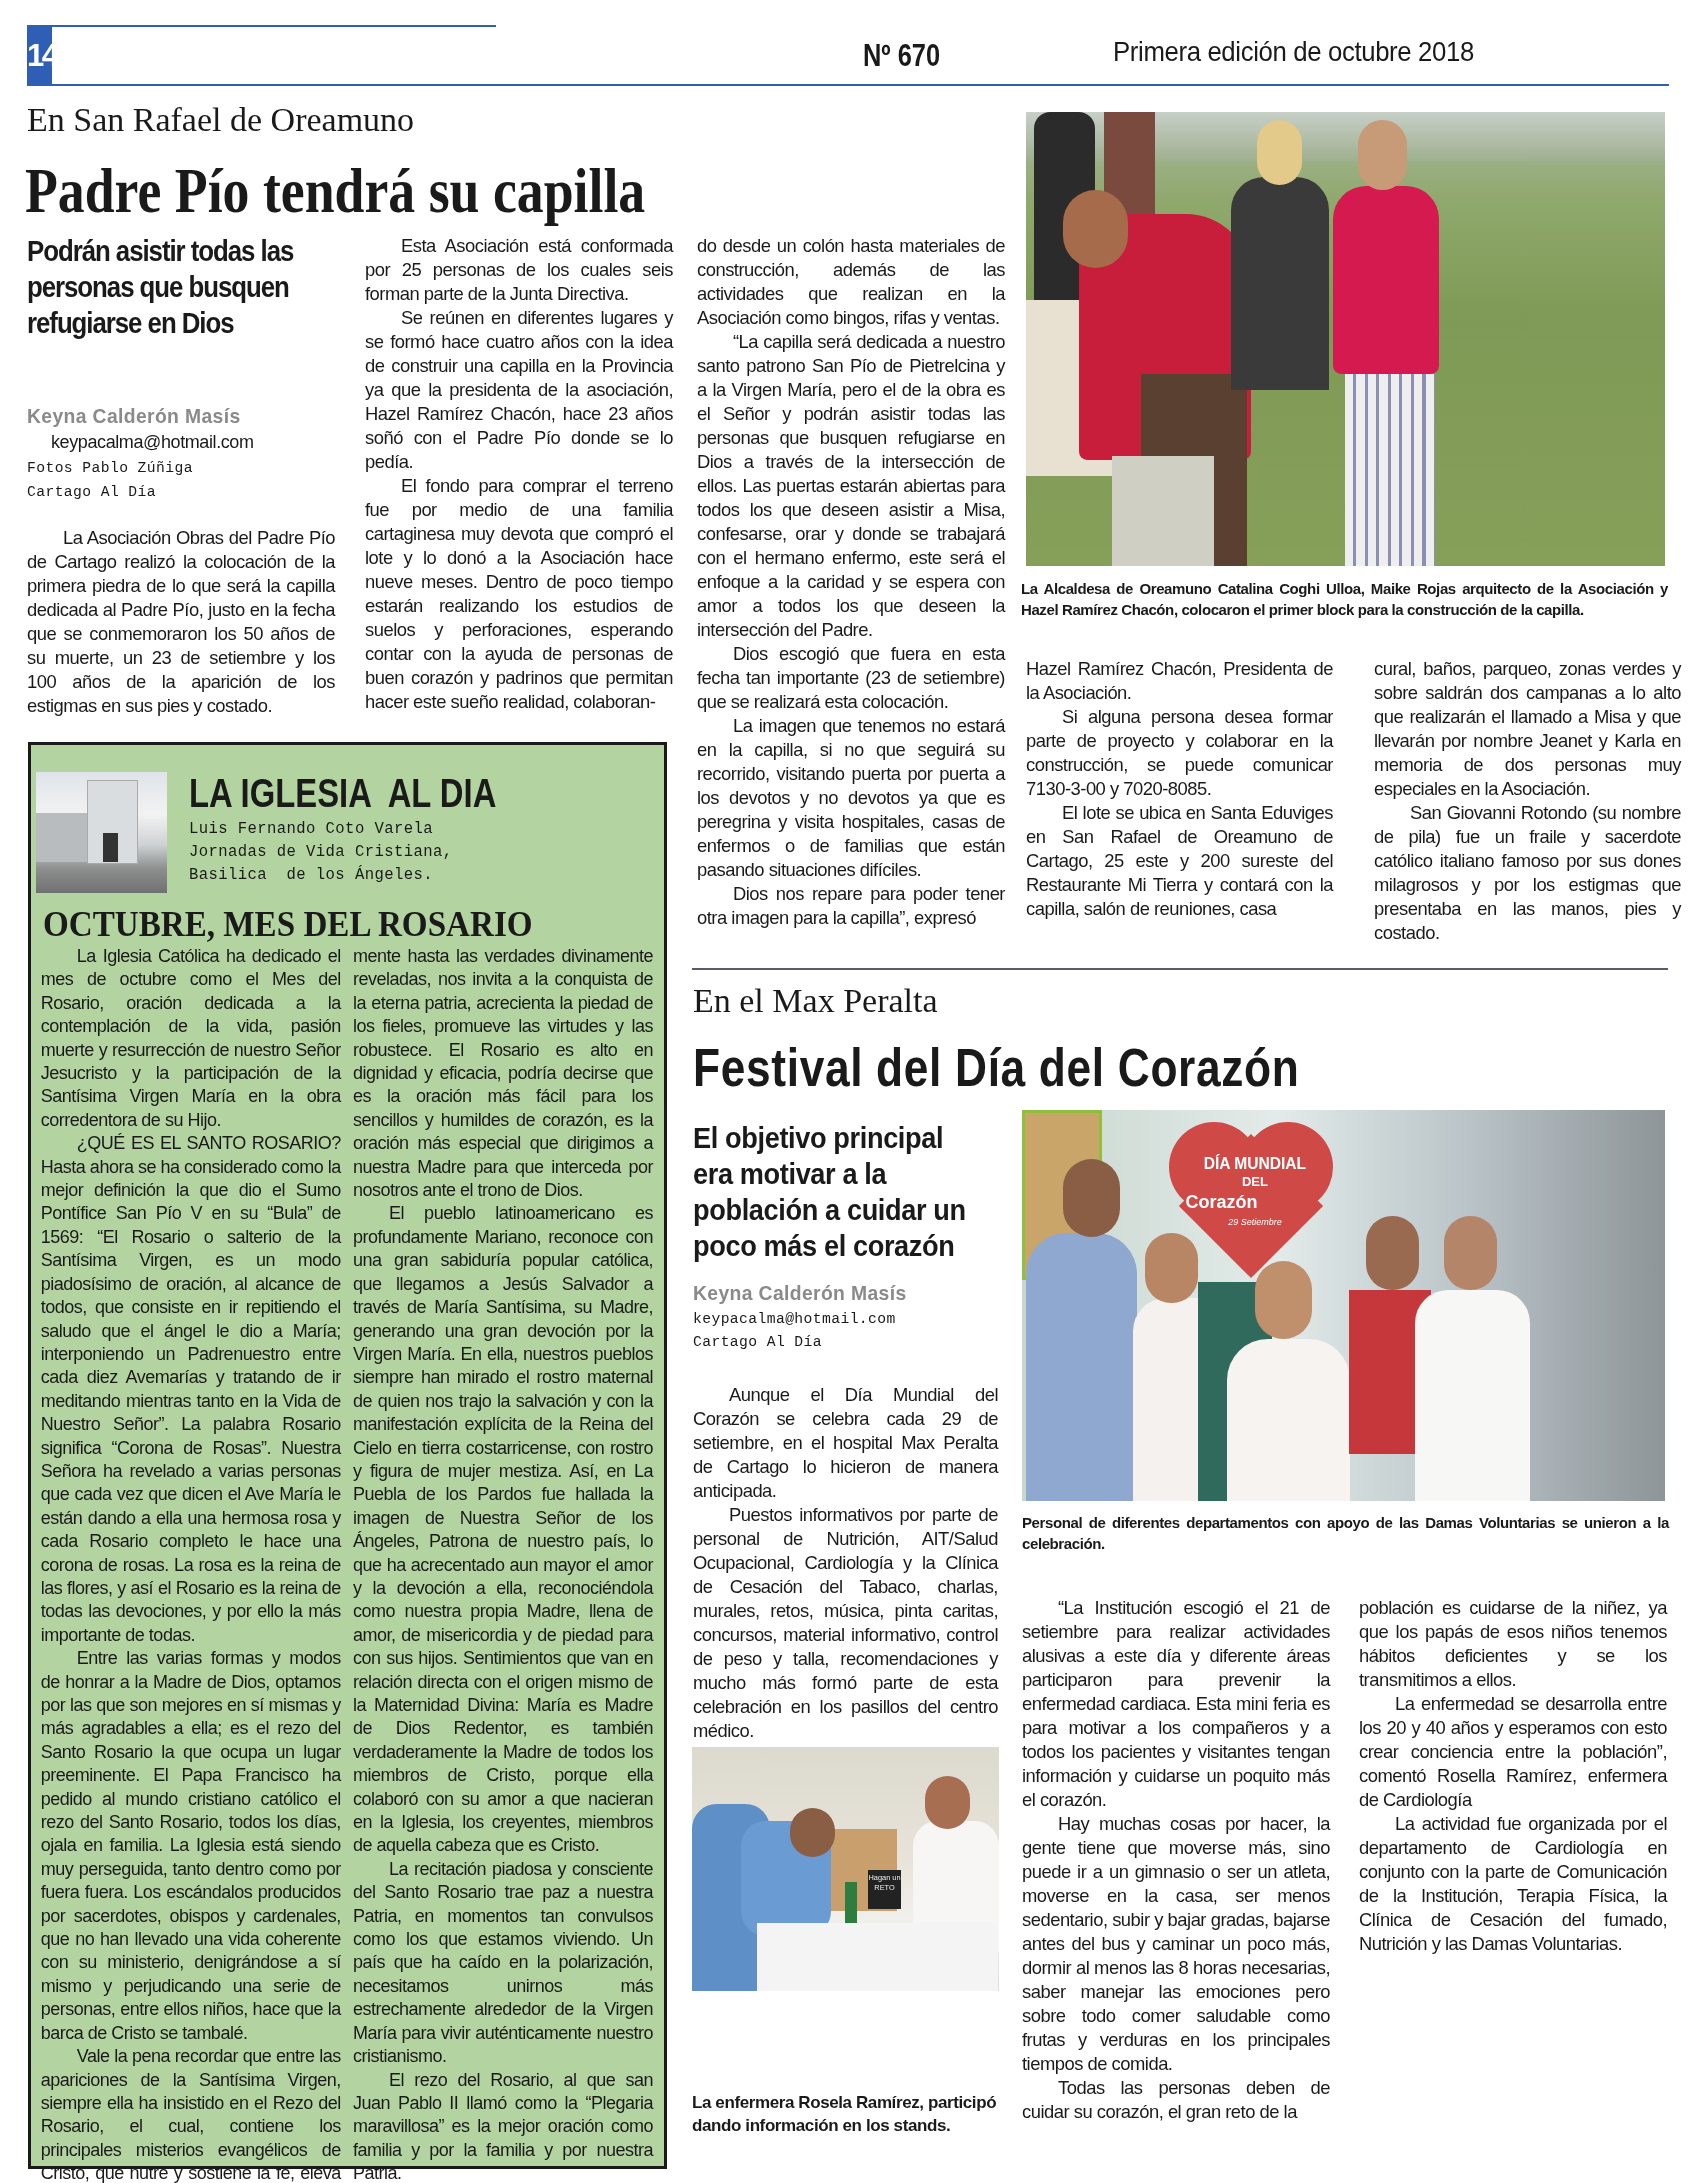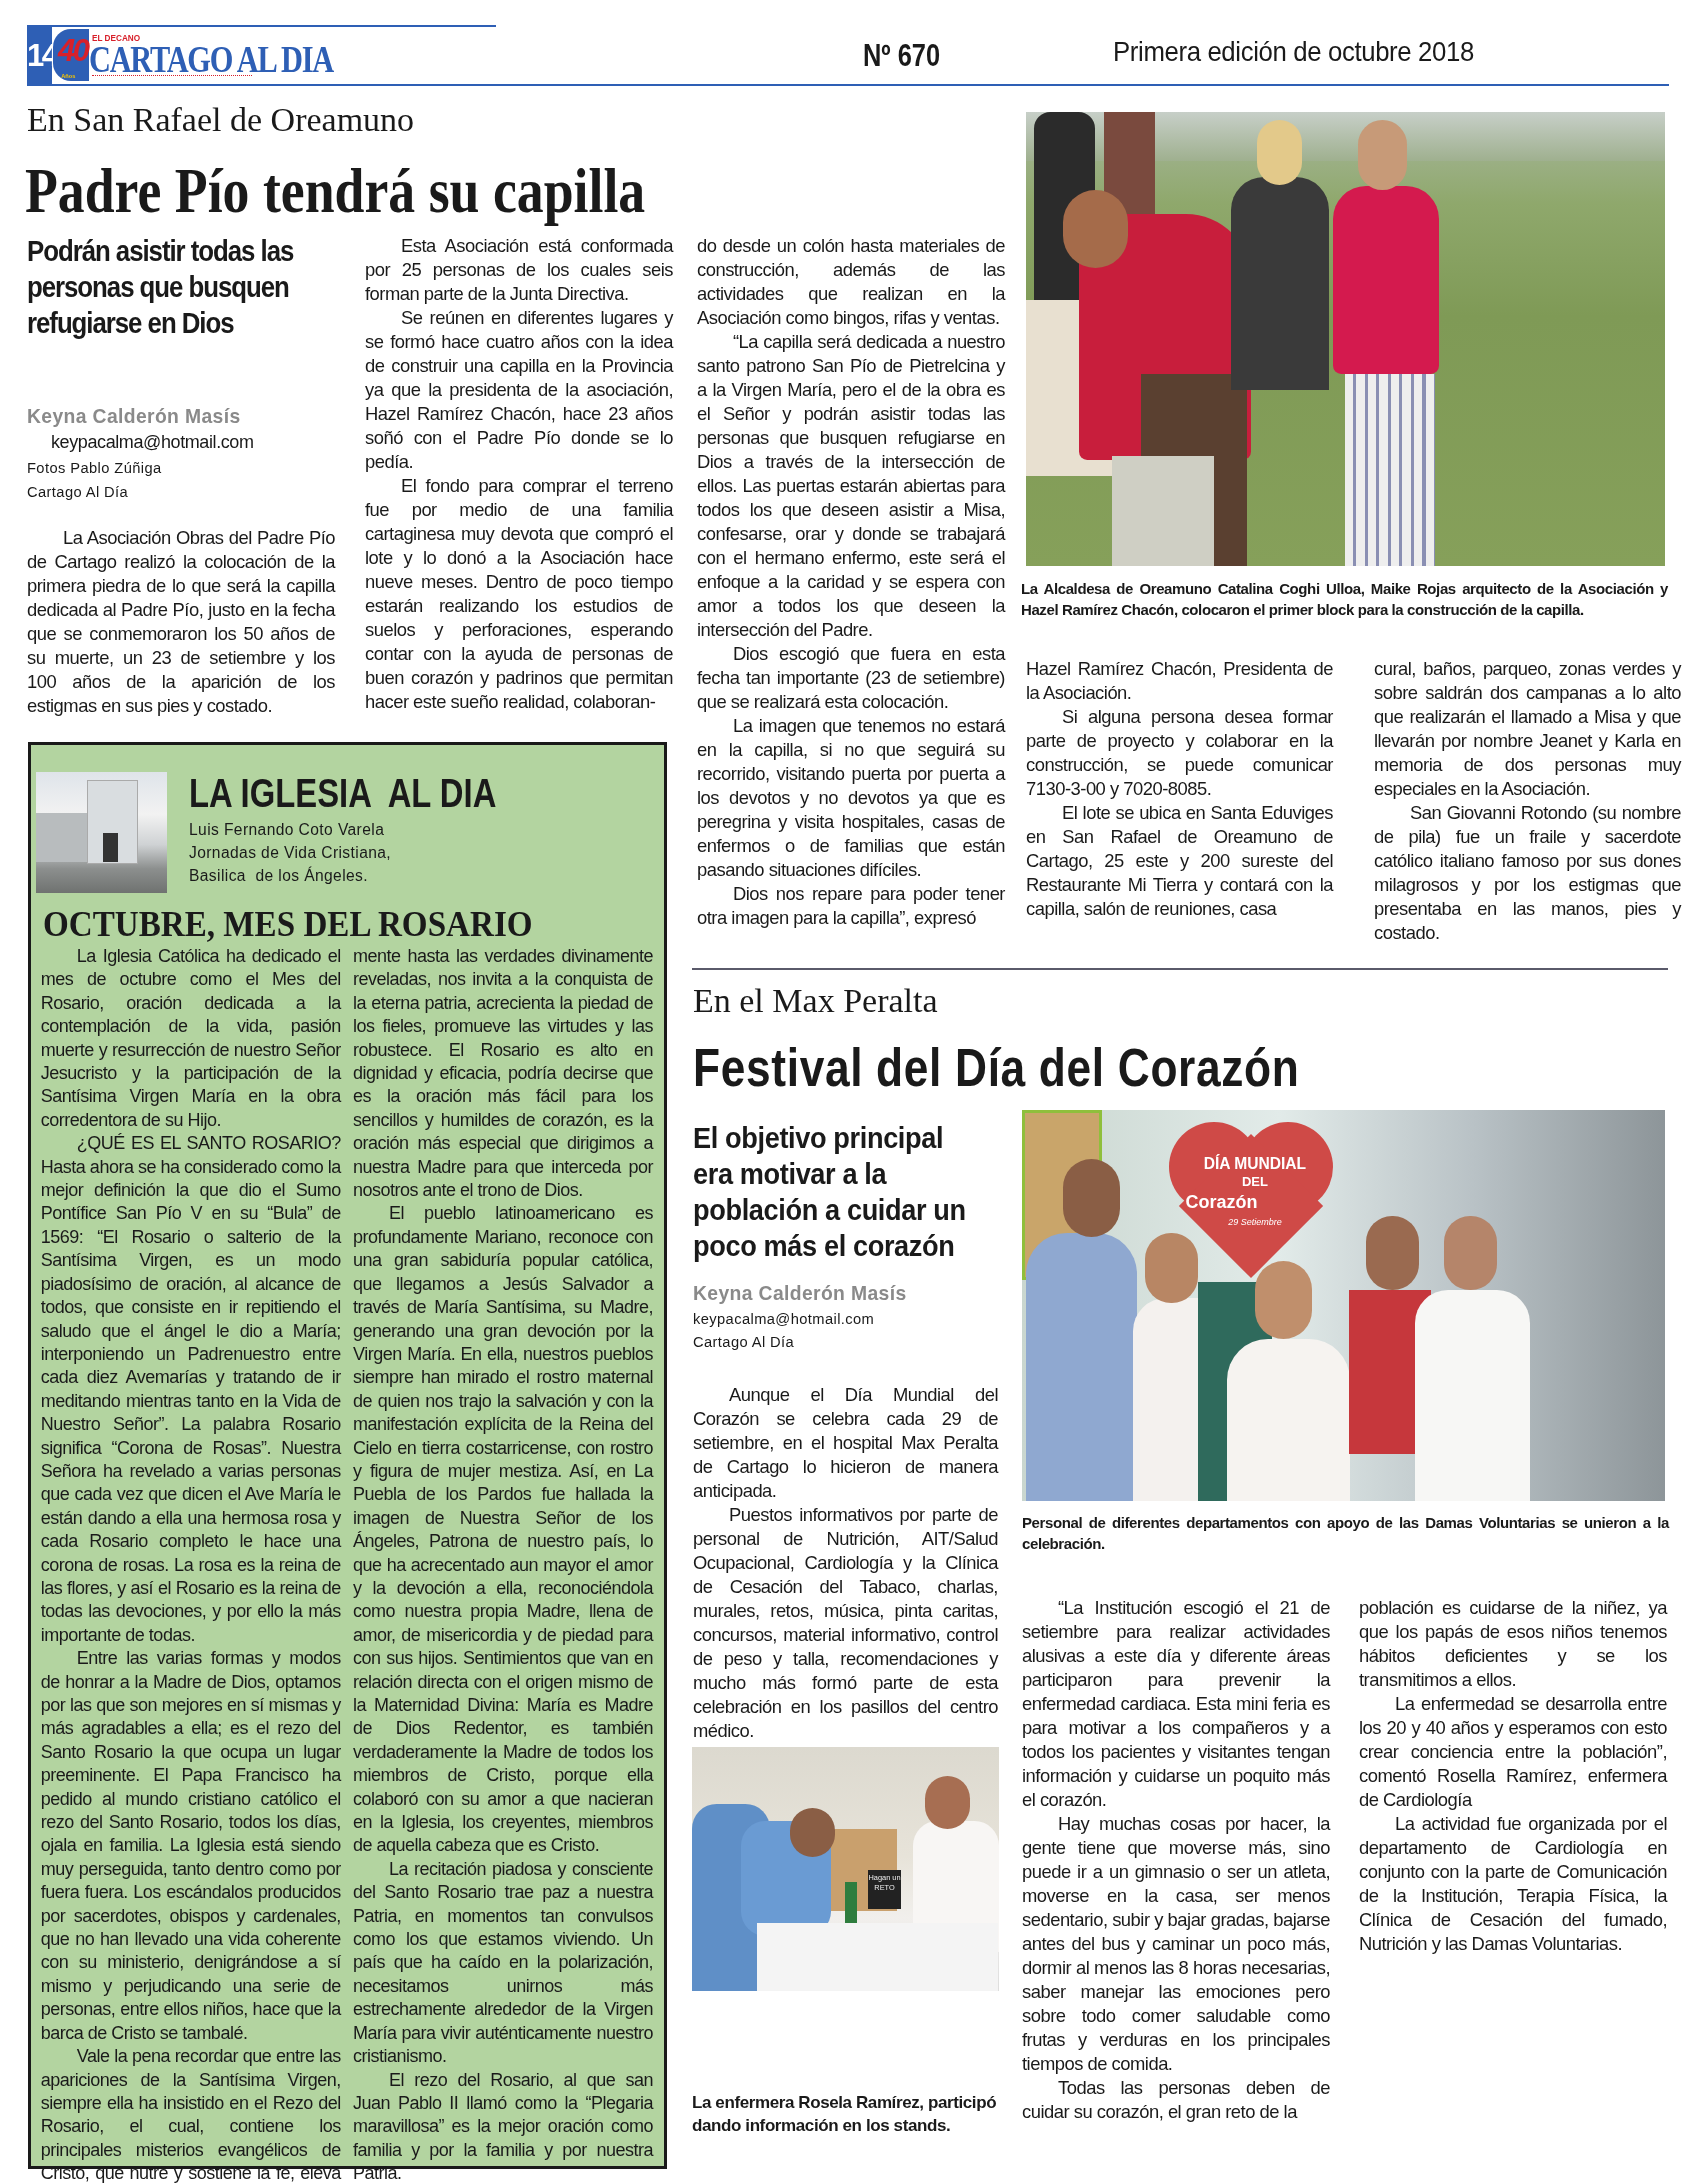--- a/index.html
+++ b/index.html
@@ -7,38 +7,30 @@
   .abs{position:absolute;}
   .cond{font-family:"Liberation Sans Narrow","Liberation Sans",sans-serif;}
   .serif{font-family:"Liberation Serif",serif;}
   .col{position:absolute;font-size:18.4px;line-height:24px;text-align:justify;letter-spacing:-0.5px;transform-origin:0 0;}
   .col p{margin:0;text-indent:36px;}
   .col p.noind{text-indent:0;}
   .hdr-rule{position:absolute;height:1.6px;background:#2e5fb5;}
   .photo{position:absolute;overflow:hidden;}
   .caption{position:absolute;font-weight:bold;font-size:15px;line-height:20.5px;letter-spacing:-0.4px;}
   .byline{color:#8a8a8a;font-weight:bold;font-size:21px;letter-spacing:0.4px;}
-  .small-sans{font-size:16.4px;line-height:23px;letter-spacing:0.4px;}
+  .small-sans{font-size:16.4px;line-height:23px;letter-spacing:0.4px;font-family:Liberation Mono, monospace;}
 </style>
 </head>
 <body>
 
 <div class="abs" style="left:0;top:0;width:1692px;height:90px;">
   <div class="hdr-rule" style="left:27px;top:25px;width:469px;"></div>
   <div class="abs" style="left:27px;top:27px;width:24.6px;height:57px;background:#2e5fb5;"></div>
   <div class="abs cond" style="left:27px;top:36px;width:24.6px;color:#fff;font-weight:bold;font-size:31px;line-height:39px;text-align:center;letter-spacing:-2.5px;">14</div>
 
-  <div class="abs" style="left:53px;top:27px;width:287px;height:57px;">
-    <div class="abs" style="left:0;top:1.6px;width:36px;height:52px;border-radius:18px 0 0 18px;background:#2e5fb5;"></div>
-    <div class="abs cond" style="left:4.9px;top:6.5px;color:#d8202a;font-weight:bold;font-style:italic;font-size:31px;line-height:33px;letter-spacing:-2.5px;">40</div>
-    <div class="abs" style="left:8.2px;top:46px;color:#f5c400;font-size:5.7px;font-weight:bold;">Años</div>
-    <div class="abs cond" style="left:39px;top:6.5px;color:#d8202a;font-weight:bold;font-size:8.2px;">EL DECANO</div>
-    <div class="abs serif" style="left:36px;top:11.5px;color:#2e5fb5;font-weight:bold;font-size:38px;line-height:41px;letter-spacing:-1.6px;transform:scaleX(0.8);transform-origin:0 0;white-space:nowrap;">CARTAGO AL DIA</div>
-    <div class="abs" style="left:39px;top:48px;width:160px;border-top:1.6px dotted #d8202a;"></div>
-  </div>
   <div class="abs cond" style="left:863px;top:38px;font-weight:bold;font-size:31px;line-height:36px;transform:scaleX(0.82);transform-origin:0 0;white-space:nowrap;">Nº 670</div>
   <div class="abs" style="left:1113px;top:34px;font-size:28px;line-height:36px;letter-spacing:-0.4px;transform:scaleX(0.92);transform-origin:0 0;white-space:nowrap;">Primera edición de octubre 2018</div>
   <div class="hdr-rule" style="left:27px;top:84px;width:1642px;"></div>
 </div>
 
 <div class="abs serif" style="left:27px;top:100px;font-size:34px;line-height:39px;white-space:nowrap;">En San Rafael de Oreamuno</div>
 <div class="abs serif" style="left:24.6px;top:154px;font-size:64px;line-height:74px;font-weight:bold;white-space:nowrap;transform:scaleX(0.84);transform-origin:0 0;">Padre Pío tendrá su capilla</div>
 
 <div class="abs" style="left:27px;top:233px;width:311px;font-weight:bold;font-size:30px;line-height:36px;letter-spacing:-1.2px;transform:scaleX(0.86);transform-origin:0 0;">Podrán asistir todas las personas que busquen refugiarse en Dios</div>
 

